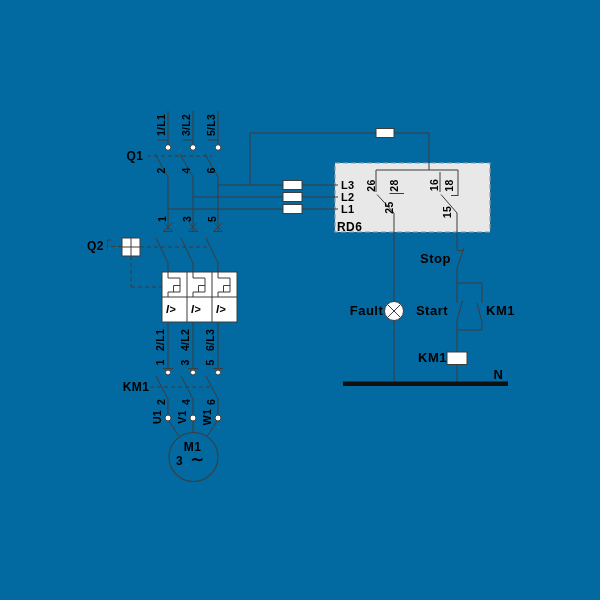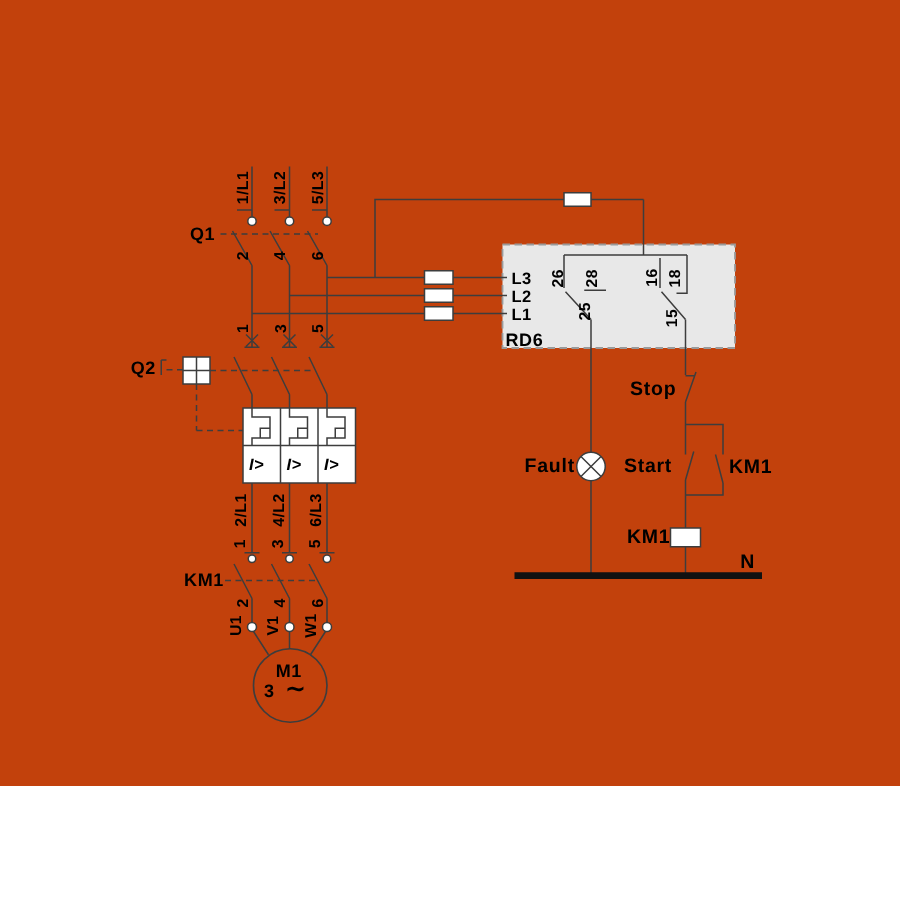--- a/index.html
+++ b/index.html
@@ -1,16 +1,16 @@
 <!DOCTYPE html>
 <html><head>
 <meta charset="utf-8">
 <style>
   html,body{margin:0;padding:0;background:#fff;}
-  .stage{position:relative;width:600px;height:524px;background:#c2410c;overflow:hidden;}
+  .stage{position:relative;width:600px;height:600px;background:#0369a1;overflow:hidden;}
   svg{position:absolute;left:0;top:0;}
   svg text{font-family:"Liberation Sans","DejaVu Sans",sans-serif;font-weight:bold;fill:#000;}
   .t10{font-size:10.5px;letter-spacing:0.3px;}
   .t11{font-size:11px;letter-spacing:0.3px;}
   .t12{font-size:12px;letter-spacing:0.4px;}
   .t13{font-size:13px;letter-spacing:0.5px;}
   .t17{font-size:17px;}
   .it{font-style:italic;}
   .w{stroke:#3d3d3d;stroke-width:1;fill:none;}
   .w2{stroke:#3d3d3d;stroke-width:1.1;fill:none;}

